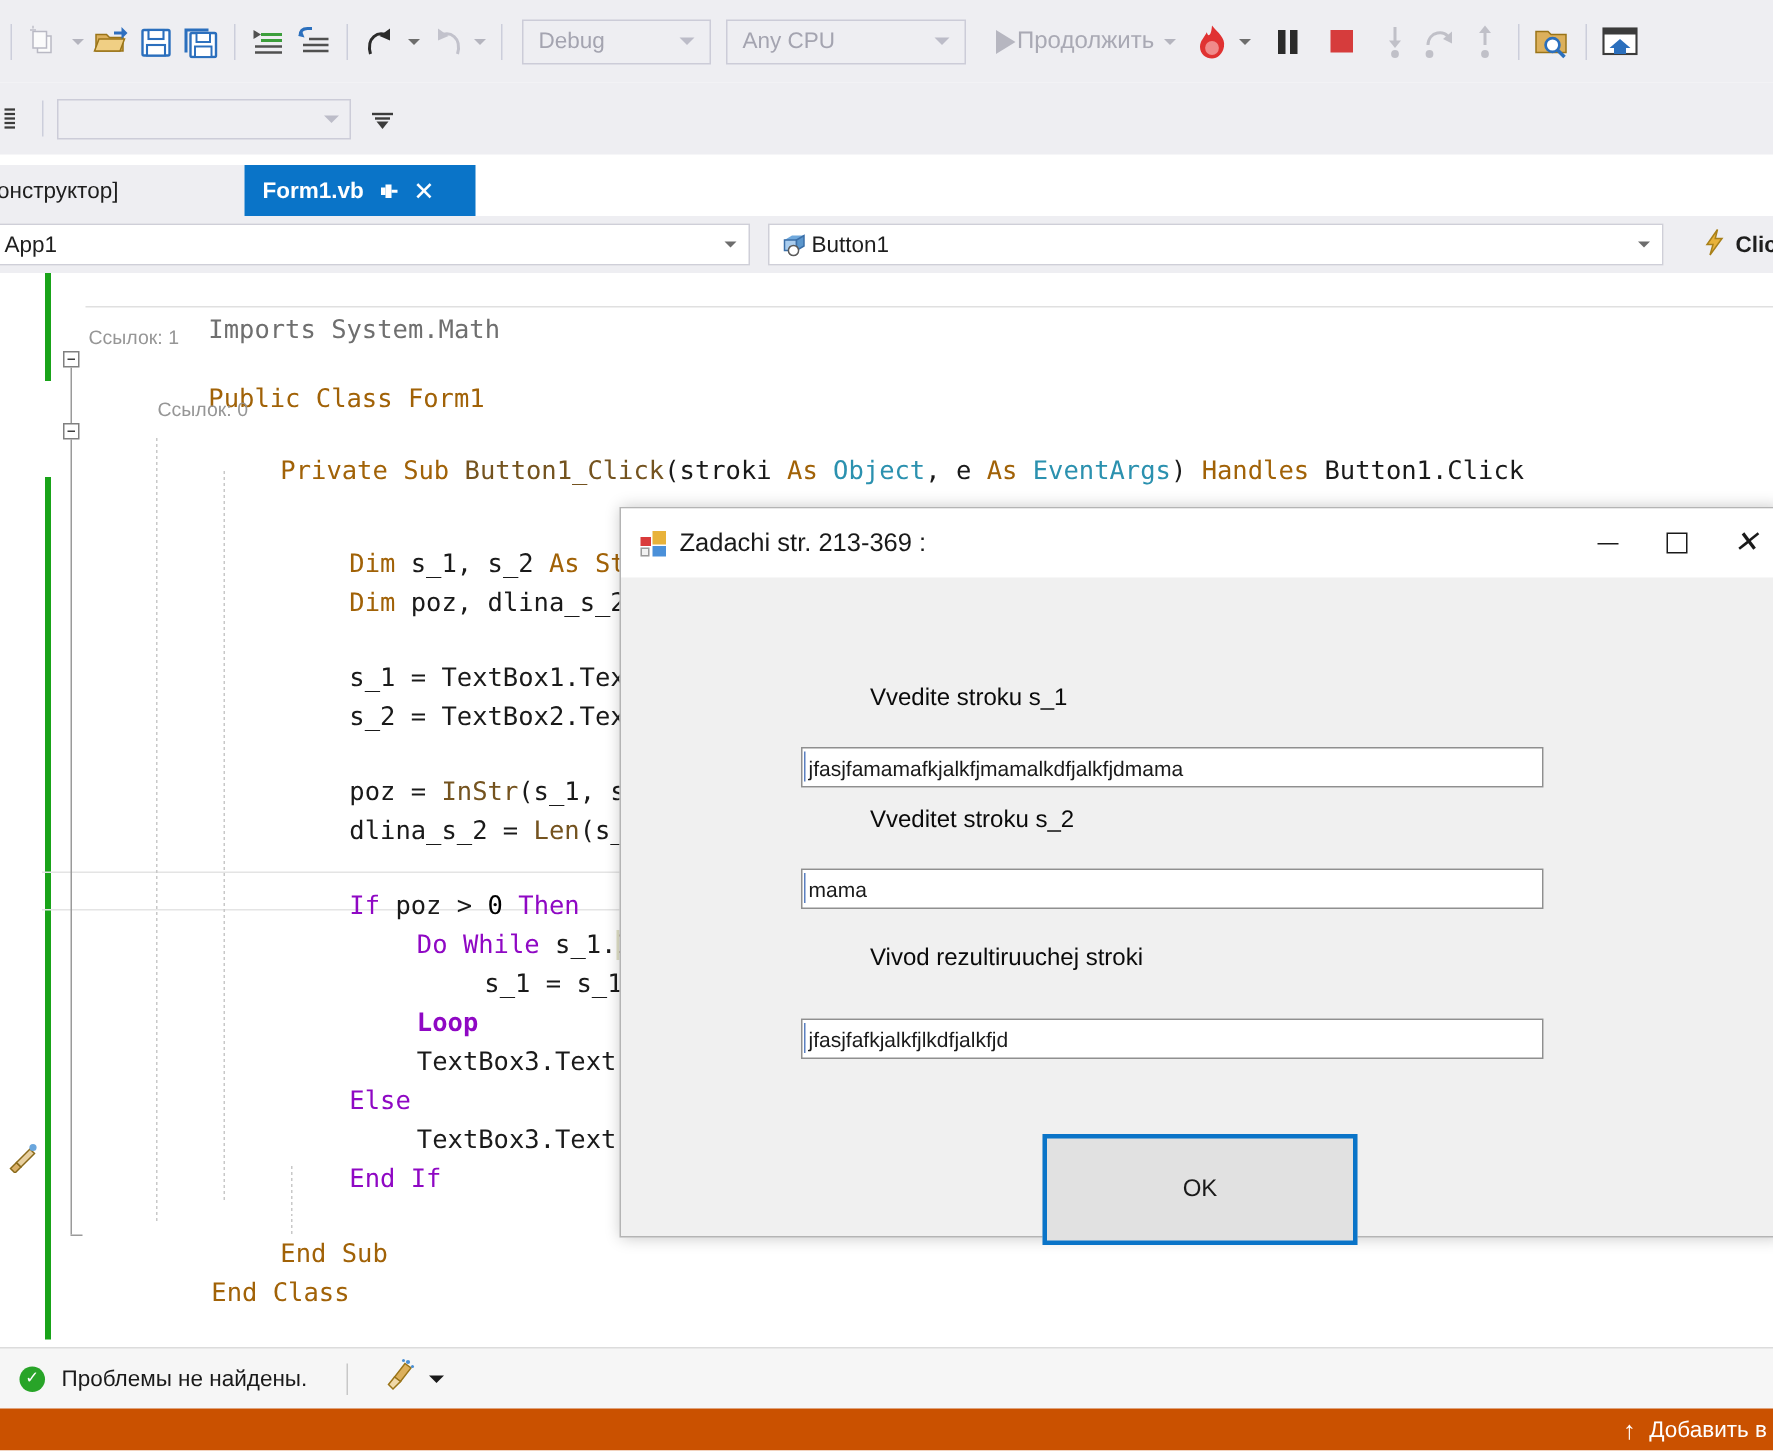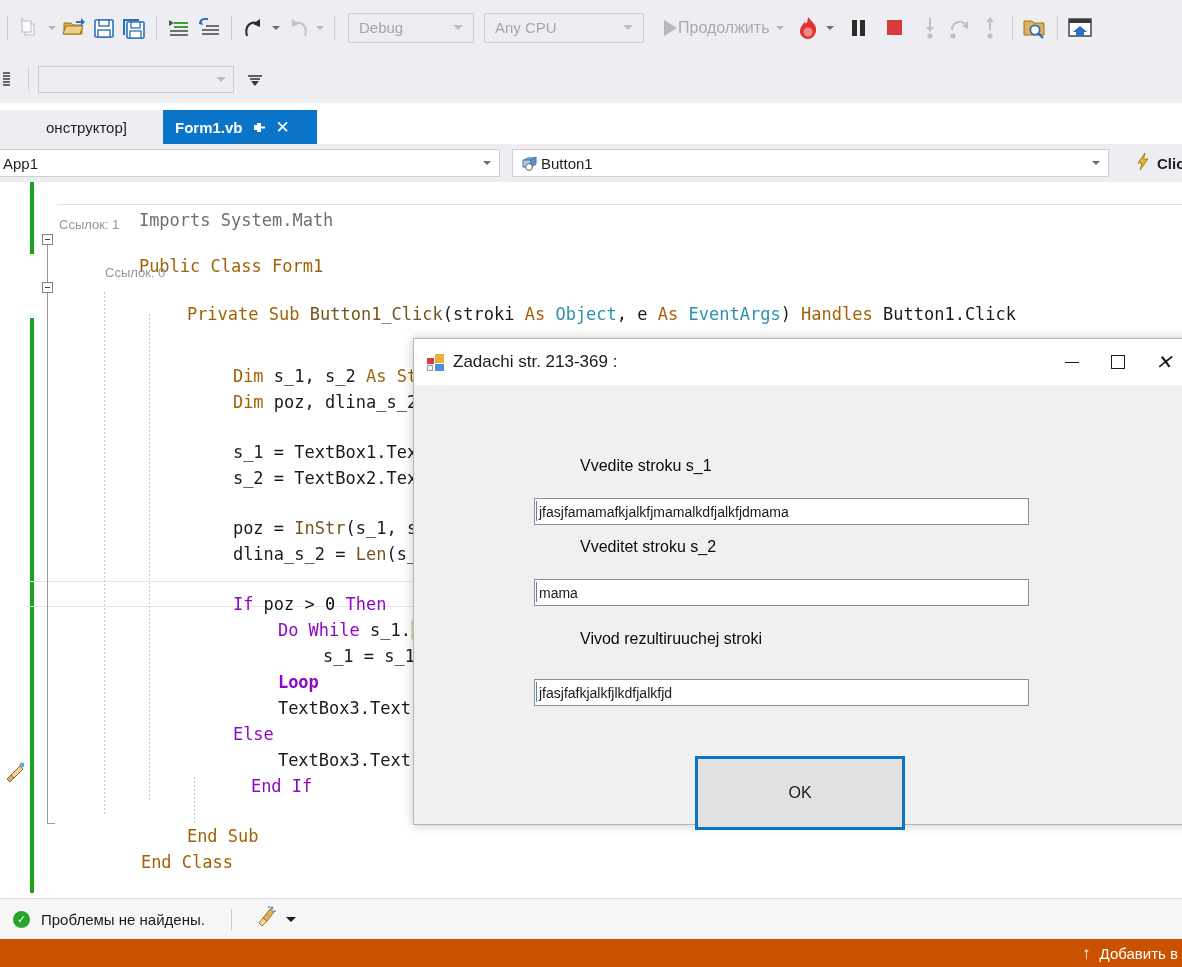--- a/index.html
+++ b/index.html
@@ -108,21 +108,20 @@
     width: 1182px; height: 34px;
     background: #ffffff;
   }
   .tab-inactive {
     position: absolute; left: 0; top: 0;
     width: 163px; height: 34px;
     background: #eeeef2;
     display: flex; align-items: center;
     color: #1e1e1e; font-size: 15px;
     box-sizing: border-box;
-    padding-left: 48px;
   }
   .tab-inactive span { margin-left: -2px; white-space: nowrap; }
   .tab-active {
     position: absolute; left: 163px; top: 0;
     width: 154px; height: 34px;
     background: #0a74c8;
     display: flex; align-items: center;
     box-sizing: border-box;
     padding-left: 12px;
   }
@@ -655,21 +654,21 @@
       </div>
       <div class="cline" style="top:488px;left:139px;">
         <span class="pln">TextBox3.Text = s_1</span>
       </div>
       <div class="cline" style="top:514px;left:94px;">
         <span class="kwv">Else</span>
       </div>
       <div class="cline" style="top:540px;left:139px;">
         <span class="pln">TextBox3.Text = </span><span class="str">"Ne</span>
       </div>
-      <div class="cline" style="top:566px;left:112px;">
+      <div class="cline" style="top:566px;left:94px;">
         <span class="kwv">End If</span>
       </div>
       <div class="cline" style="top:616px;left:48px;">
         <span class="kw">End Sub</span>
       </div>
       <div class="cline" style="top:642px;left:2px;">
         <span class="kw">End Class</span>
       </div>
     </div>
 

